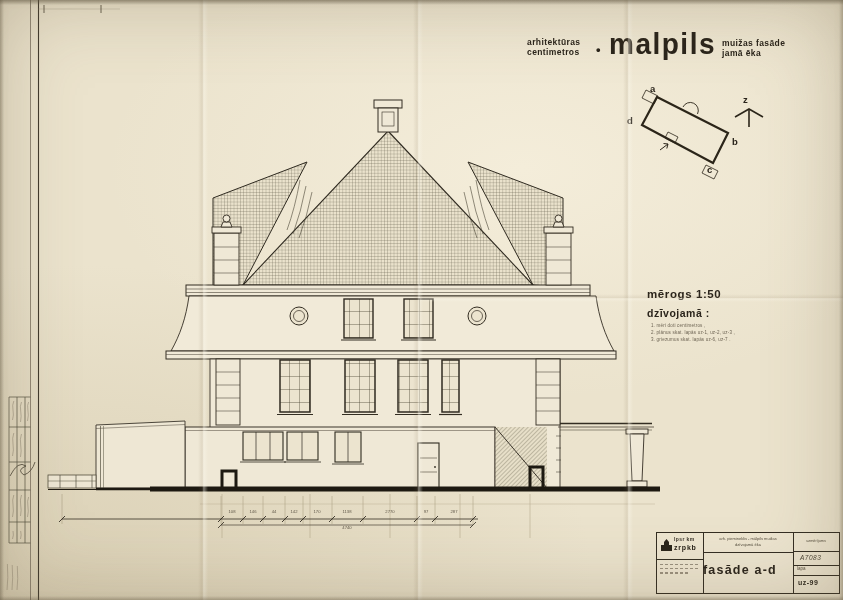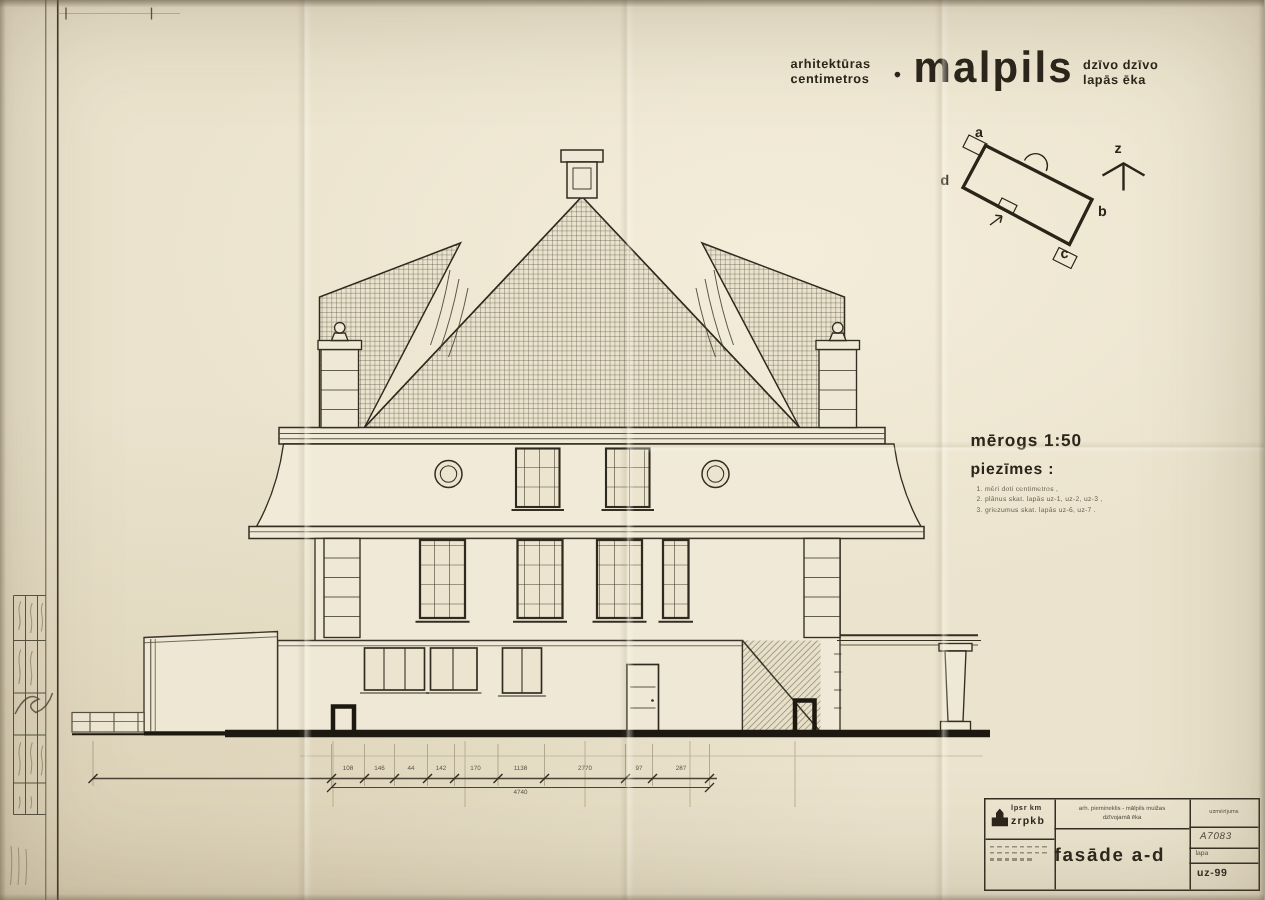--- a/index.html
+++ b/index.html
@@ -316,31 +316,31 @@
       </g>
     </g>
   </svg>
 
   <div class="txt-layer">
 
     <div class="t hlogo pre" style="left:527px;top:38px;">arhitektūras</div>
     <div class="t hlogo pre" style="left:527px;top:48px;">centimetros</div>
     <div class="t hlogo bullet" style="left:596px;top:43px;">•</div>
     <div class="t hlogo big-title" style="left:609px;top:30px;">malpils</div>
-    <div class="t hlogo sub" style="left:722px;top:39px;">dzīvo dzīvo</div>
-    <div class="t hlogo sub" style="left:722px;top:49px;">lapās ēka</div>
+    <div class="t hlogo sub" style="left:722px;top:39px;">muižas fasāde</div>
+    <div class="t hlogo sub" style="left:722px;top:49px;">jamā ēka</div>
 
     <div class="t plan-lab" style="left:650px;top:84px;">a</div>
     <div class="t plan-lab" style="left:732px;top:137px;">b</div>
     <div class="t plan-lab" style="left:707px;top:165px;">c</div>
     <div class="t plan-lab" style="left:627px;top:116px;">d</div>
     <div class="t plan-lab" style="left:743px;top:95px;">z</div>
 
     <div class="t scale" style="left:647px;top:288px;">mērogs 1:50</div>
-    <div class="t nhead" style="left:647px;top:308px;">piezīmes :</div>
+    <div class="t nhead" style="left:647px;top:308px;">dzīvojamā :</div>
     <div class="t note" style="left:651px;top:324px;">1. mēri doti centimetros ,</div>
     <div class="t note" style="left:651px;top:331px;">2. plānus skat. lapās uz-1, uz-2, uz-3 ,</div>
     <div class="t note" style="left:651px;top:338px;">3. griezumus skat. lapās uz-6, uz-7 .</div>
 
     <div class="t dim" style="left:221px;top:510px;">108</div>
     <div class="t dim" style="left:242px;top:510px;">146</div>
     <div class="t dim" style="left:263px;top:510px;">44</div>
     <div class="t dim" style="left:283px;top:510px;">142</div>
     <div class="t dim" style="left:306px;top:510px;">170</div>
     <div class="t dim" style="left:336px;top:510px;">1138</div>

